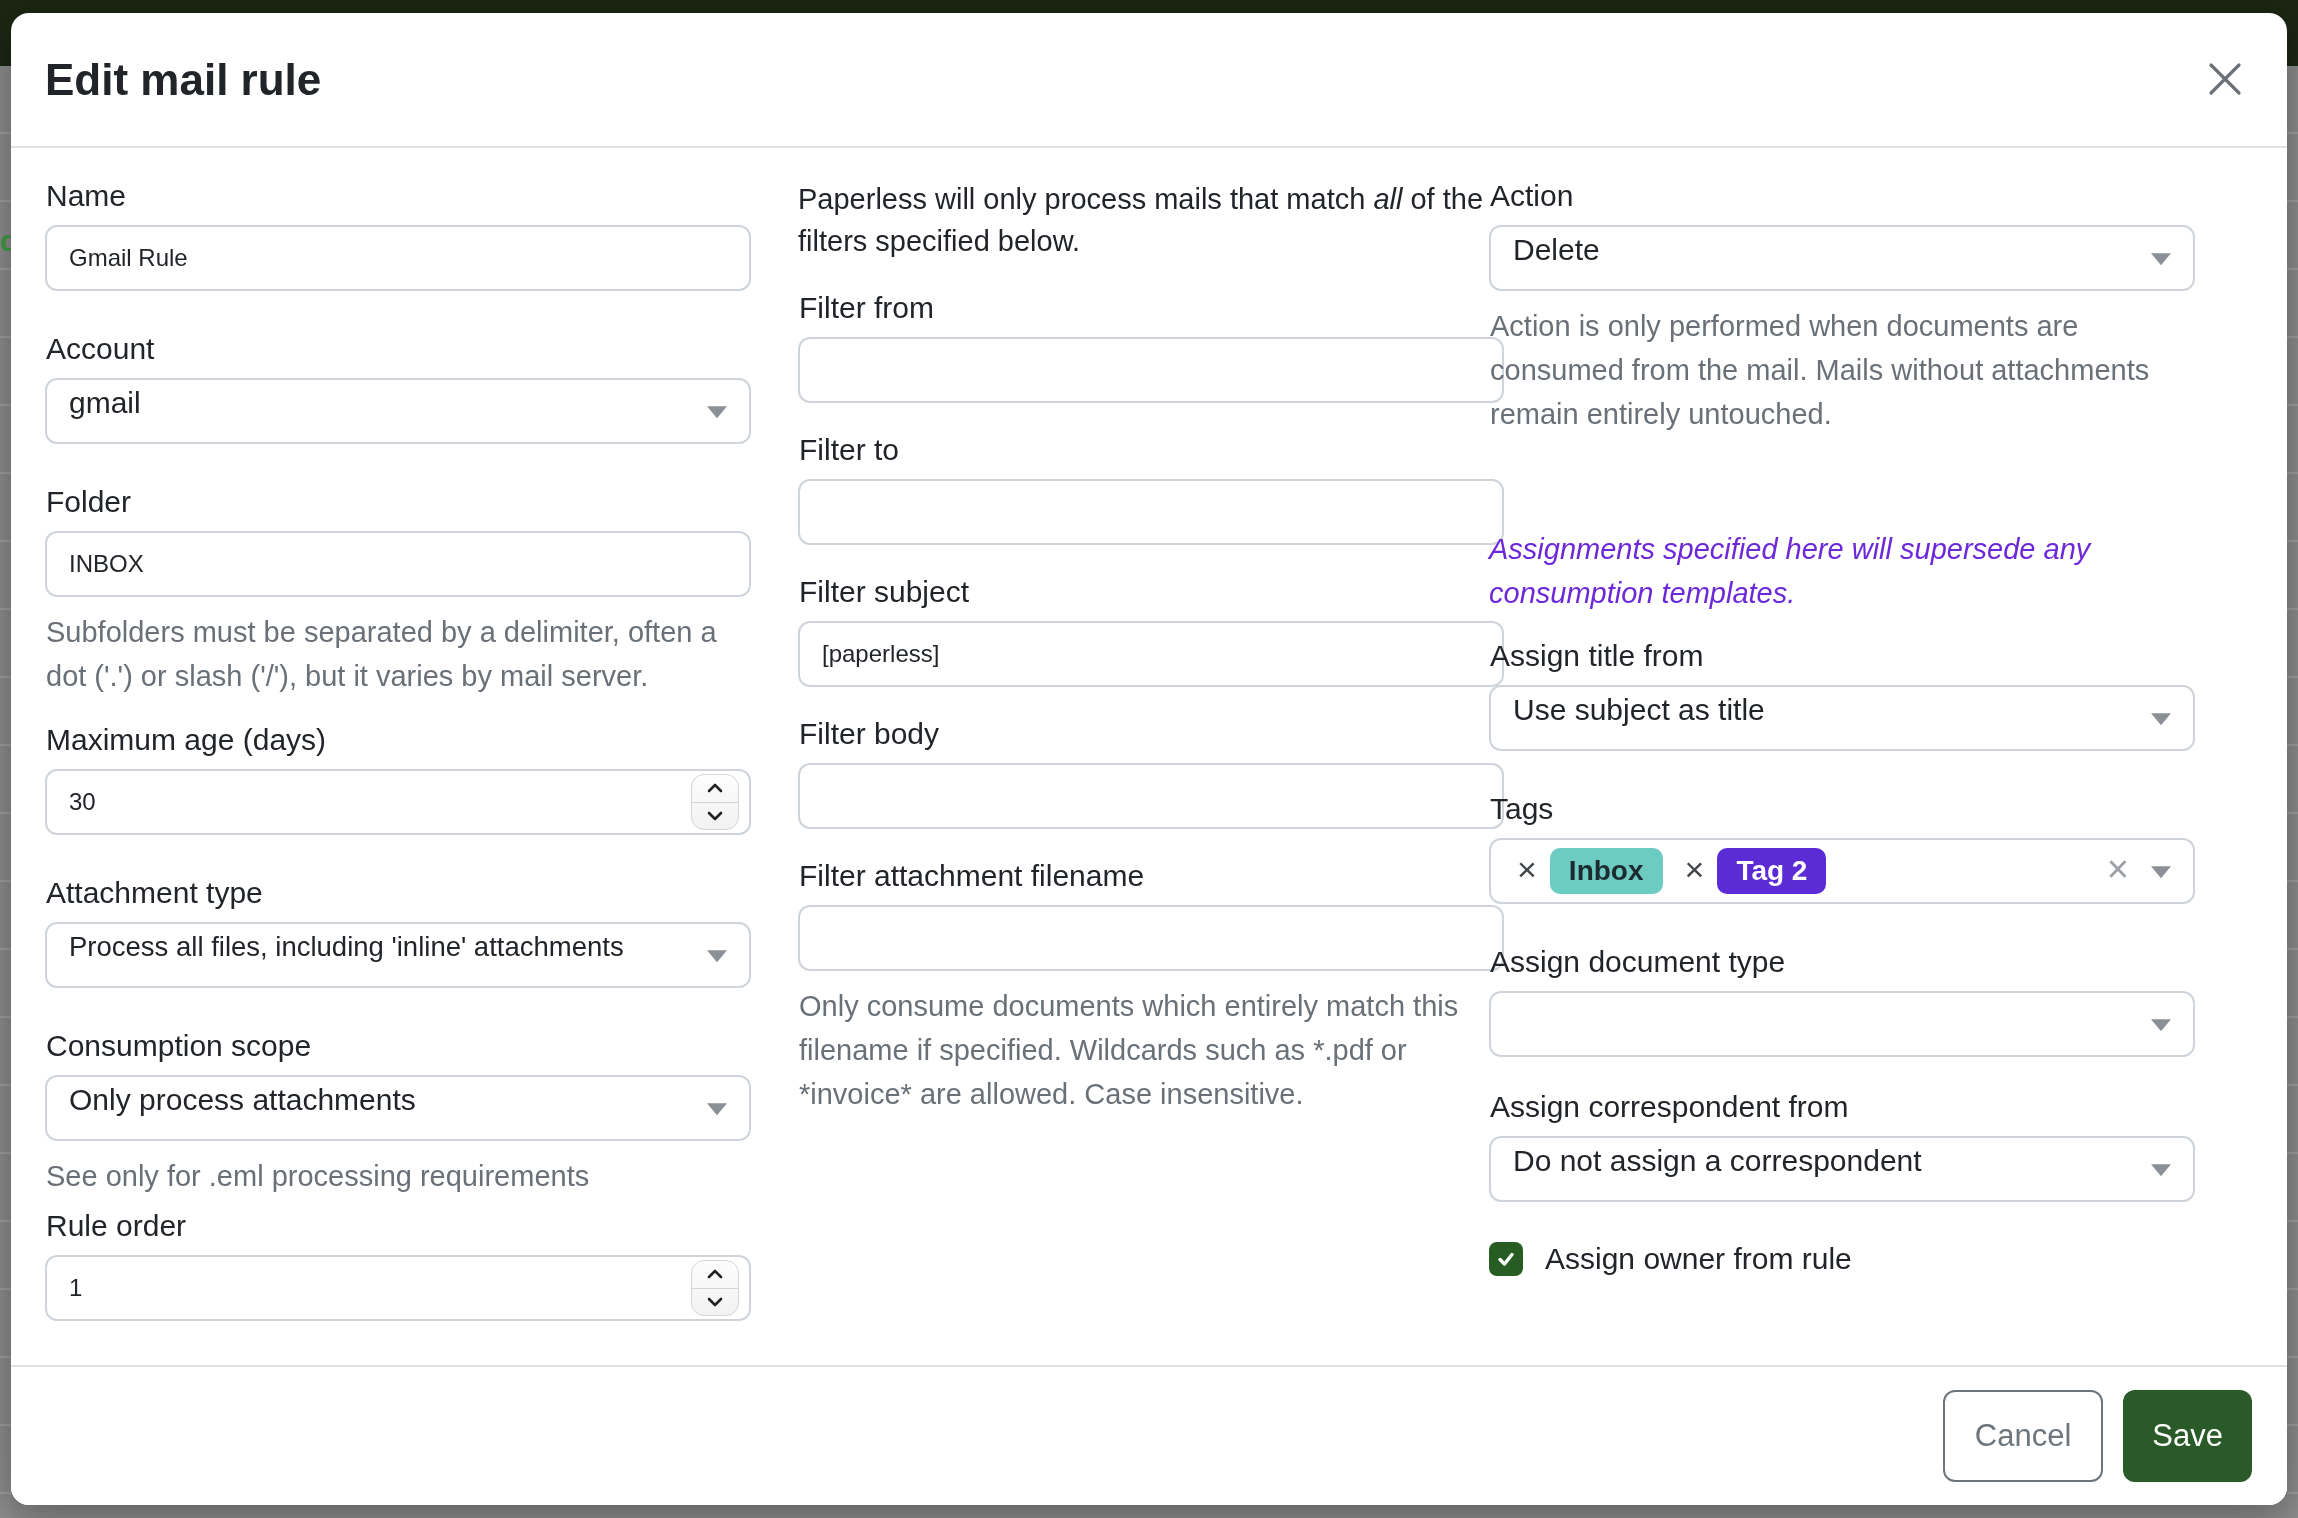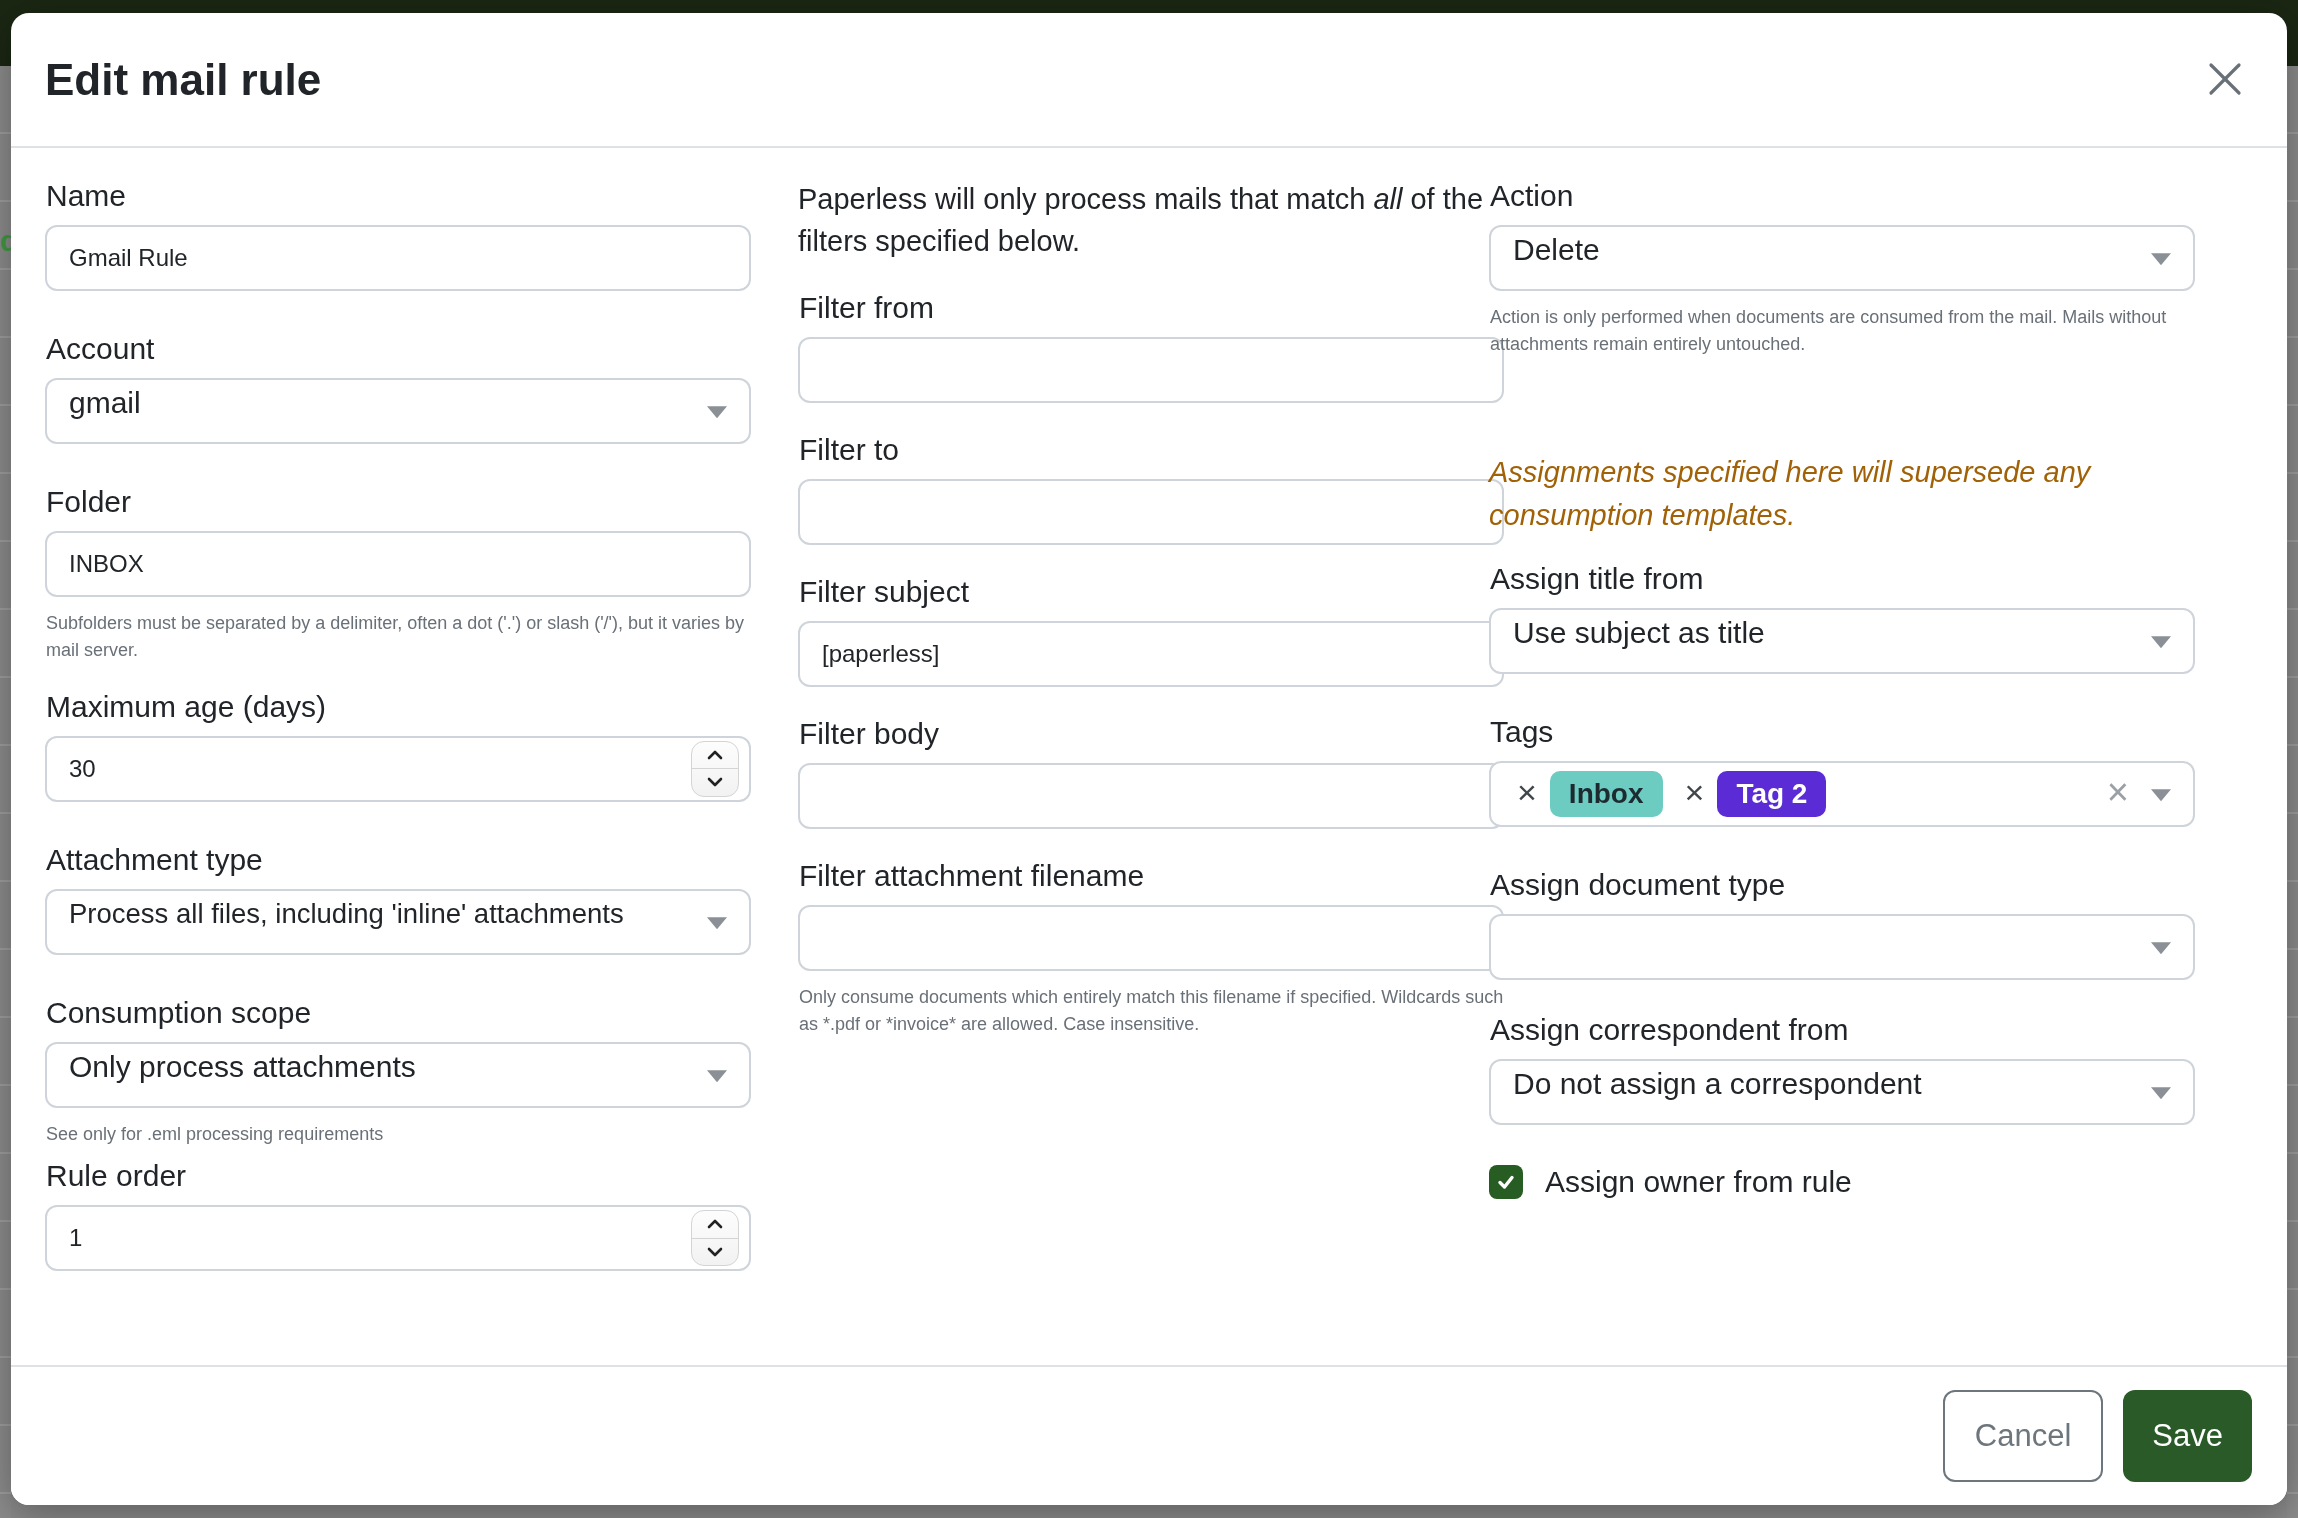--- a/index.html
+++ b/index.html
@@ -36,24 +36,24 @@
   input.ctl.num{padding-right:31px;}
 
   .select{position:relative;display:flex;align-items:center;height:66px;border:2px solid #ced4da;
           border-radius:12px;padding:0 56px 16px 22px;font-size:30px;color:#212529;background:#fff;
           box-sizing:border-box;white-space:nowrap;overflow:hidden;cursor:pointer;}
   .select.tight{font-size:27.5px;}
   .caret{position:absolute;right:22px;top:50%;transform:translateY(-40%);width:0;height:0;
          border-left:10px solid transparent;border-right:10px solid transparent;
          border-top:12px solid #8a9095;}
 
-  .help{font-size:18px;line-height:1.52;color:#697077;margin:13px 0 0 1px;}
+  .help{font-size:29px;line-height:1.52;color:#697077;margin:13px 0 0 1px;}
   .intro{font-size:29px;line-height:1.45;color:#212529;margin:30px 0 28px;}
   .intro i{font-style:italic;}
-  .note{font-style:italic;font-size:29px;line-height:1.5;color:#a16207;margin:92px 0 23px;}
+  .note{font-style:italic;font-size:29px;line-height:1.5;color:#6d28d9;margin:92px 0 23px;}
 
   .stepper{position:absolute;right:12px;top:50%;transform:translateY(-50%);width:46px;height:54px;
            background:linear-gradient(#fdfdfd,#f2f2f2);border:1px solid #d4d4d4;border-radius:13px;
            display:flex;flex-direction:column;overflow:hidden;cursor:pointer;}
   .stepper .half{flex:1;display:flex;align-items:center;justify-content:center;}
   .stepper .half + .half{border-top:1px solid #d4d4d4;}
 
   .tags-box{position:relative;display:flex;align-items:center;height:66px;border:2px solid #ced4da;
             border-radius:12px;padding:0 116px 0 18px;box-sizing:border-box;background:#fff;}
   .tag-x{font-size:34px;color:#41464b;line-height:1;margin:0 13px 4px 8px;cursor:pointer;}

